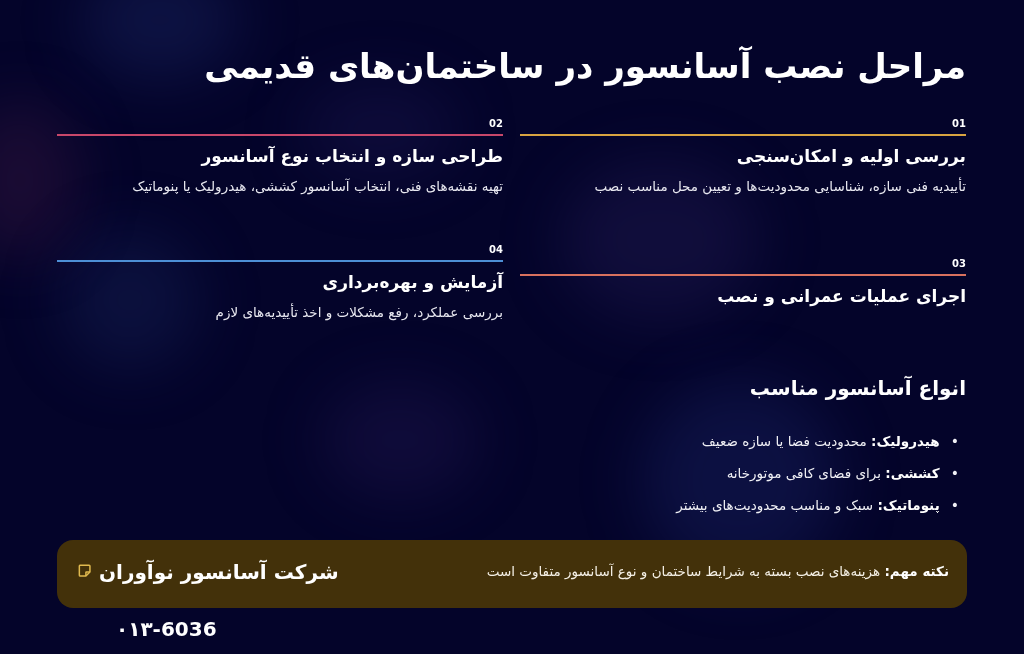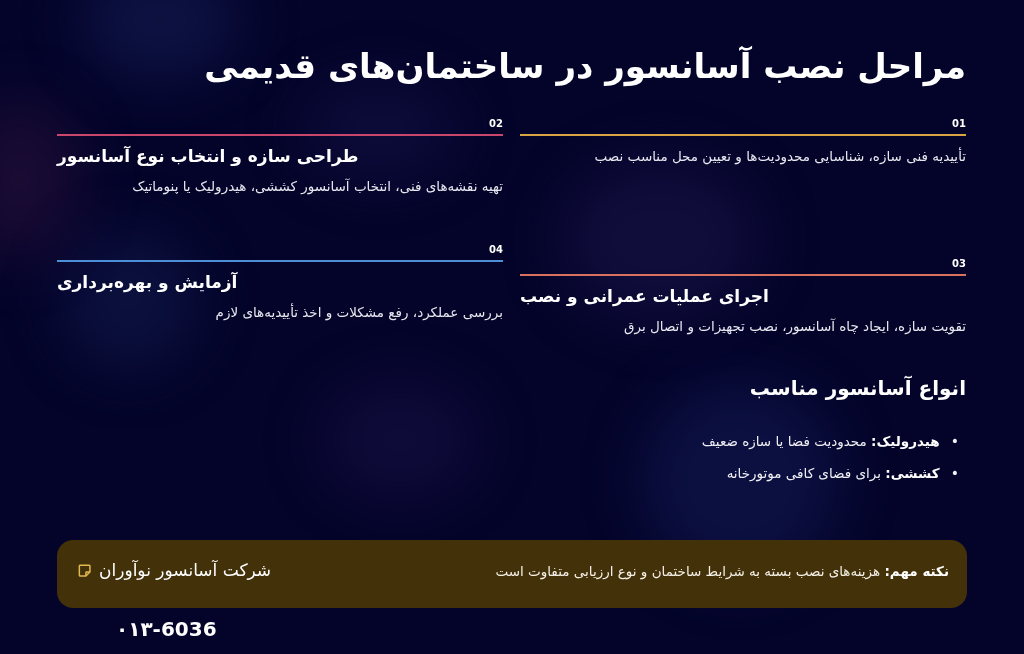--- a/index.html
+++ b/index.html
@@ -23,21 +23,21 @@
   .title {
     position: absolute; right: 58px; top: 46px;
     font-size: 34px; font-weight: bold; color: #ffffff; white-space: nowrap;
   }
   .step { position: absolute; width: 446px; }
   .step .num {
     font-family: "DejaVu Sans", sans-serif; font-weight: bold; font-size: 10px;
     color: #ffffff; text-align: right; height: 16px; direction: ltr; float: right;
   }
   .step .line { clear: both; height: 2px; width: 100%; margin-top: 6px; }
-  .step .st { font-size: 17px; font-weight: bold; margin-top: 10px; text-align: left; white-space: nowrap; }
+  .step .st { font-size: 17px; font-weight: bold; margin-top: 10px; text-align: right; white-space: nowrap; }
   .step .sd { font-size: 13.5px; margin-top: 12px; text-align: right; color: #e8e8f0; white-space: nowrap; }
 
   .s1 { right: 58px; top: 118px; }
   .s2 { right: 521px; top: 118px; }
   .s3 { right: 58px; top: 244px; margin-top: 14px; }
   .s4 { right: 521px; top: 244px; }
 
   .types-title {
     position: absolute; right: 58px; top: 376px; font-size: 20px; font-weight: bold; white-space: nowrap; margin-left: 20px;
   }
@@ -50,21 +50,21 @@
 
   .note {
     position: absolute; left: 57px; top: 540px; width: 910px; height: 68px;
     background: #43310a; border-radius: 16px;
   }
   .note .msg {
     position: absolute; right: 18px; top: 23px; font-size: 13.5px; white-space: nowrap; color: #f5f0e6;
   }
   .note .msg .k { font-weight: bold; color: #ffffff; }
   .note .company {
-    position: absolute; left: 42px; top: 20px; font-size: 17px; font-weight: normal; white-space: nowrap; text-align: center;
+    position: absolute; left: 42px; top: 20px; font-size: 20px; font-weight: bold; white-space: nowrap; text-align: center;
   }
   .note .icon {
     position: absolute; left: 20px; top: 23px; width: 15px; height: 15px;
   }
   .phone {
     position: absolute; left: 116px; top: 617px; font-size: 20px; font-weight: bold;
     direction: ltr; white-space: nowrap; letter-spacing: 1px;
   }
 </style>
 </head>
@@ -76,60 +76,64 @@
 <div class="glow g4"></div>
 <div class="glow g5"></div>
 <div class="glow g6"></div>
 <div class="glow g7"></div>
 
 <h1 class="title">مراحل نصب آسانسور در ساختمان‌های قدیمی</h1>
 
 <div class="step s1">
   <div class="num">01</div>
   <div class="line" style="background:#d9a441"></div>
+  <div class="st">بررسی اولیه و امکان‌سنجی</div>
   <div class="sd">تأییدیه فنی سازه، شناسایی محدودیت‌ها و تعیین محل مناسب نصب</div>
 </div>
 
 <div class="step s2">
   <div class="num">02</div>
   <div class="line" style="background:#c8476a"></div>
   <div class="st">طراحی سازه و انتخاب نوع آسانسور</div>
   <div class="sd">تهیه نقشه‌های فنی، انتخاب آسانسور کششی، هیدرولیک یا پنوماتیک</div>
 </div>
 
 <div class="step s3">
   <div class="num">03</div>
   <div class="line" style="background:#d8715e"></div>
   <div class="st">اجرای عملیات عمرانی و نصب</div>
-  <div class="sd">تقویت سازه، ایجاد چاه آسانسور، نصب تجهیزات و اتصال برق</div>
 </div>
 
 <div class="step s4">
   <div class="num">04</div>
   <div class="line" style="background:#4d8fd6"></div>
   <div class="st">آزمایش و بهره‌برداری</div>
   <div class="sd">بررسی عملکرد، رفع مشکلات و اخذ تأییدیه‌های لازم</div>
 </div>
 
 <h2 class="types-title">انواع آسانسور مناسب</h2>
 
 <ul class="types-list">
   <li>
     <span class="bullet">•</span>
     <span class="k">هیدرولیک:</span><span> محدودیت فضا یا سازه ضعیف</span>
   </li>
   <li>
     <span class="bullet">•</span>
     <span class="k">کششی:</span><span> برای فضای کافی موتورخانه</span>
   </li>
+  <li>
+    <span class="bullet">•</span>
+    <span class="k">پنوماتیک:</span><span> سبک و مناسب محدودیت‌های بیشتر</span>
+  </li>
 </ul>
 
 <div class="note">
   <div class="msg">
-    <span class="k">نکته مهم:</span><span> هزینه‌های نصب بسته به شرایط ساختمان و نوع ارزیابی متفاوت است</span>
+    <span class="k">نکته مهم:</span><span> هزینه‌های نصب بسته به شرایط ساختمان و نوع آسانسور متفاوت است</span>
   </div>
   <div class="company">شرکت آسانسور نوآوران</div>
   <svg class="icon" viewBox="0 0 16 16">
     <path d="M3 2.5 H13 A0.8 0.8 0 0 1 13.8 3.3 V9.5 L9.5 13.8 H3.3 A0.8 0.8 0 0 1 2.5 13 V3.3 A0.8 0.8 0 0 1 3.3 2.5 Z" fill="none" stroke="#e0b94f" stroke-width="1.6" stroke-linejoin="round"></path>
     <path d="M9.5 13.8 V10 A0.5 0.5 0 0 1 10 9.5 H13.8" fill="none" stroke="#e0b94f" stroke-width="1.6" stroke-linejoin="round"></path>
   </svg>
 </div>
 
 <div class="phone">۰۱۳-6036</div>
 

